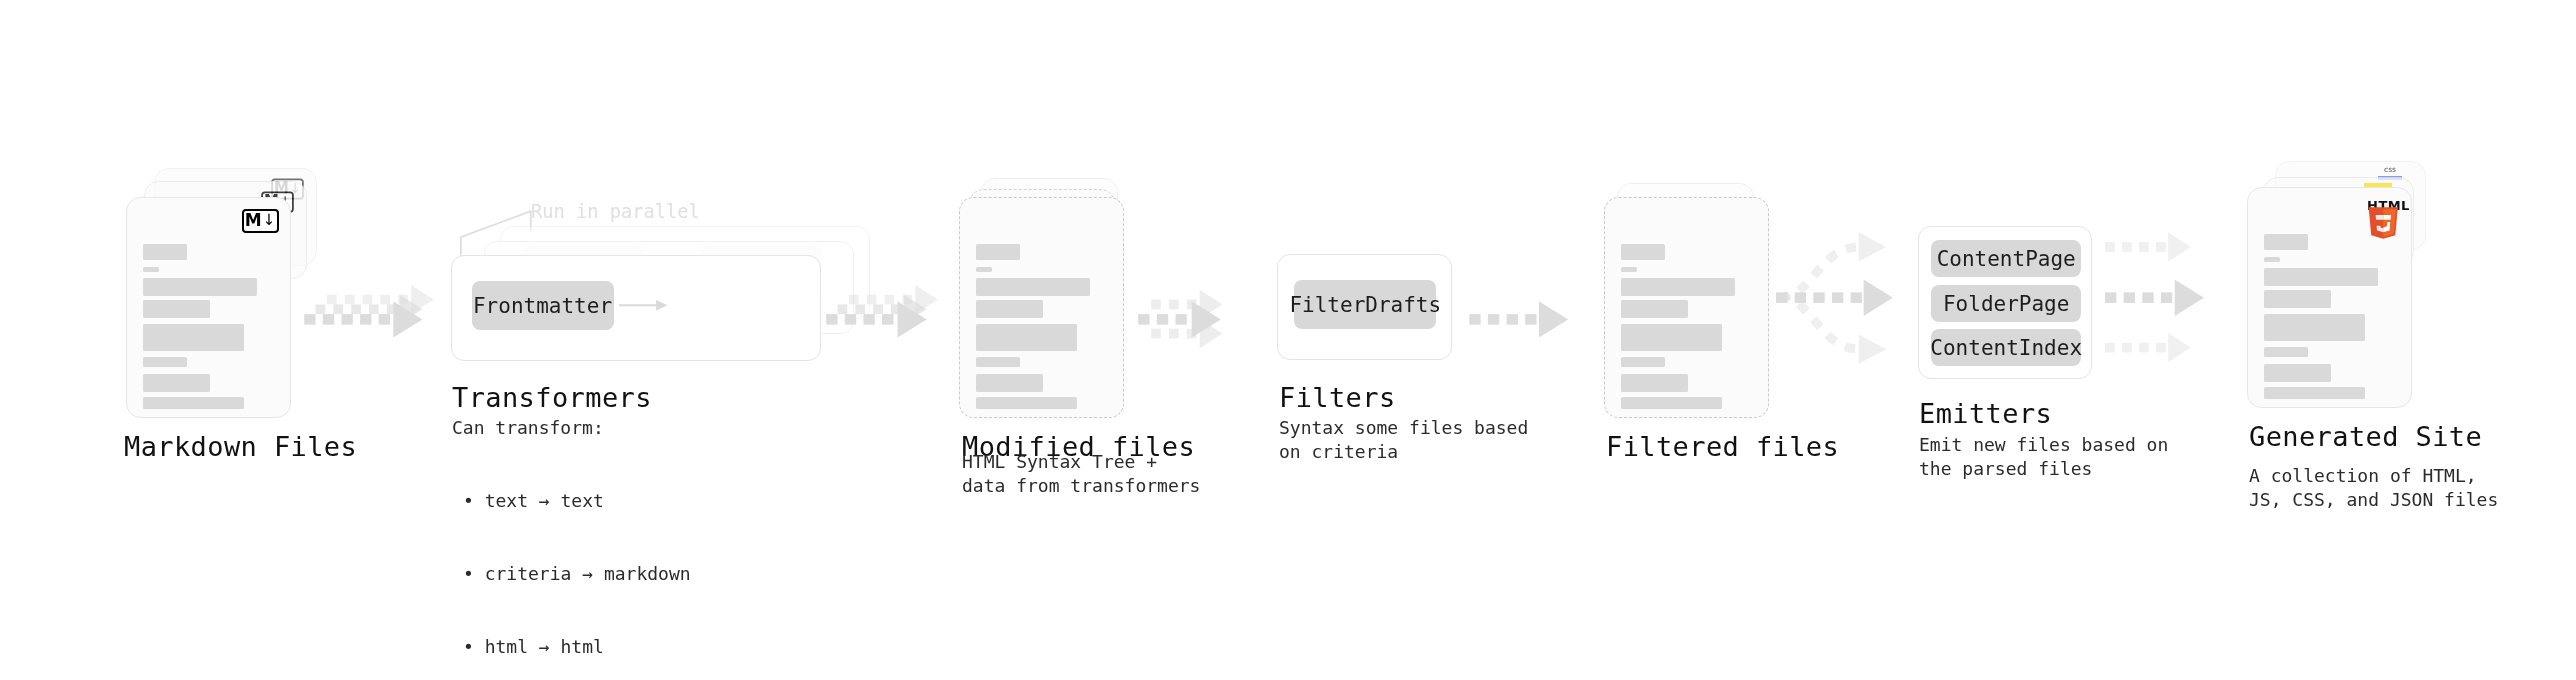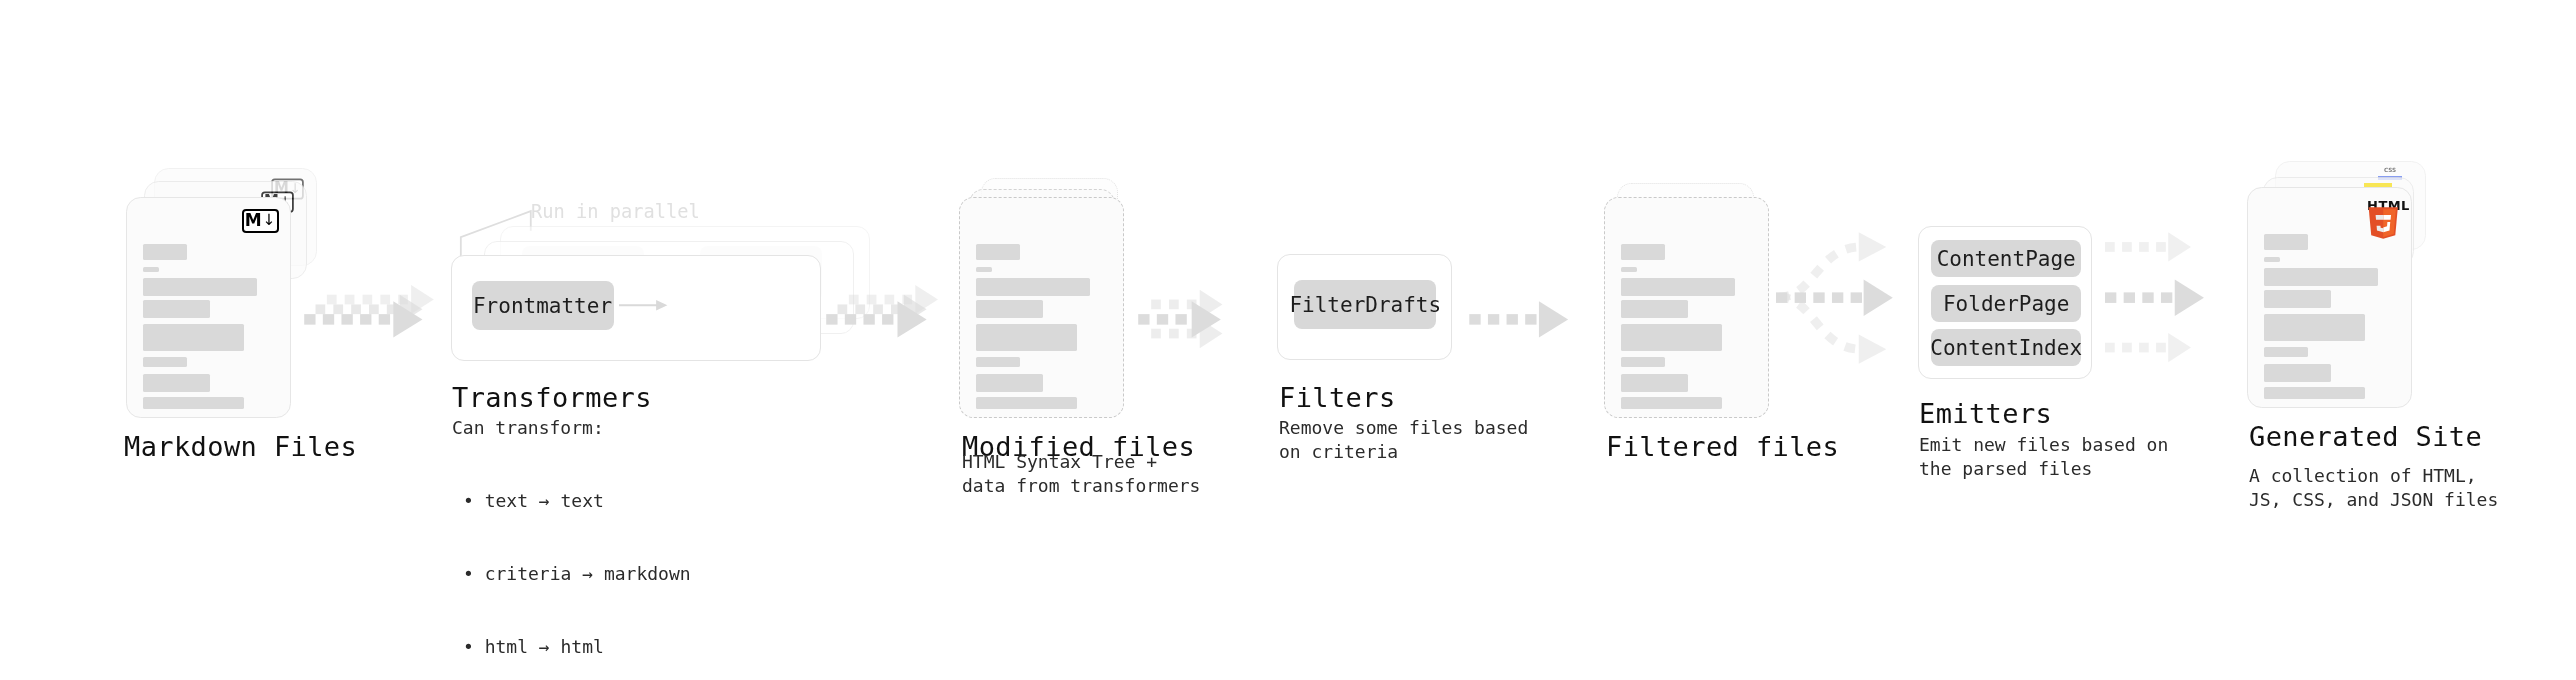--- a/index.html
+++ b/index.html
@@ -361,21 +361,21 @@
         <path d="M66 36 L102 58.5 L66 81 Z" fill="#dcdcdc"></path>
       </g>
     </svg>
   </div>
 
   <div>
     <div class="panel" style="left:1277px; top:254px; width:175px; height:106px;">
       <div class="chip" style="left:16.3px; top:25px; width:142px; height:49px;">FilterDrafts</div>
     </div>
     <div class="title" style="left:1279px; top:382px;">Filters</div>
-    <div class="subtitle" style="left:1279px; top:416px;">Remove some files based
+    <div class="subtitle" style="left:1279px; top:416px;">Syntax some files based
 on criteria</div>
   </div>
 
   <div class="arrow-wrap" style="left:1469px; top:272px;">
     <svg width="114" height="81" viewBox="0 0 140 100">
       <g>
         <g fill="#dcdcdc">
           <rect x="0" y="52" width="14" height="13"></rect>
             <rect x="23" y="52" width="14" height="13"></rect>
           <rect x="46" y="52" width="14" height="13"></rect>

